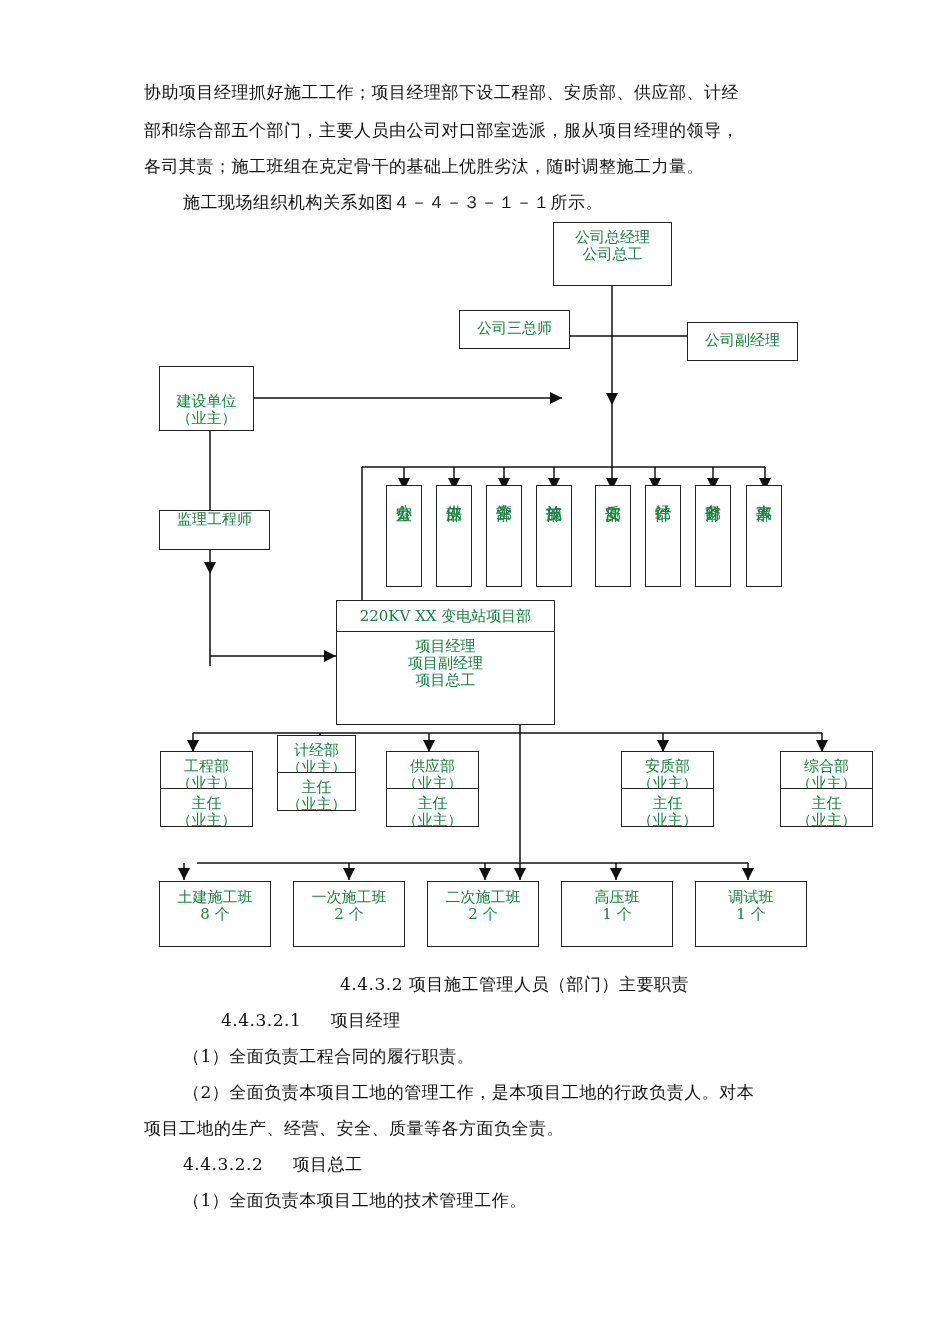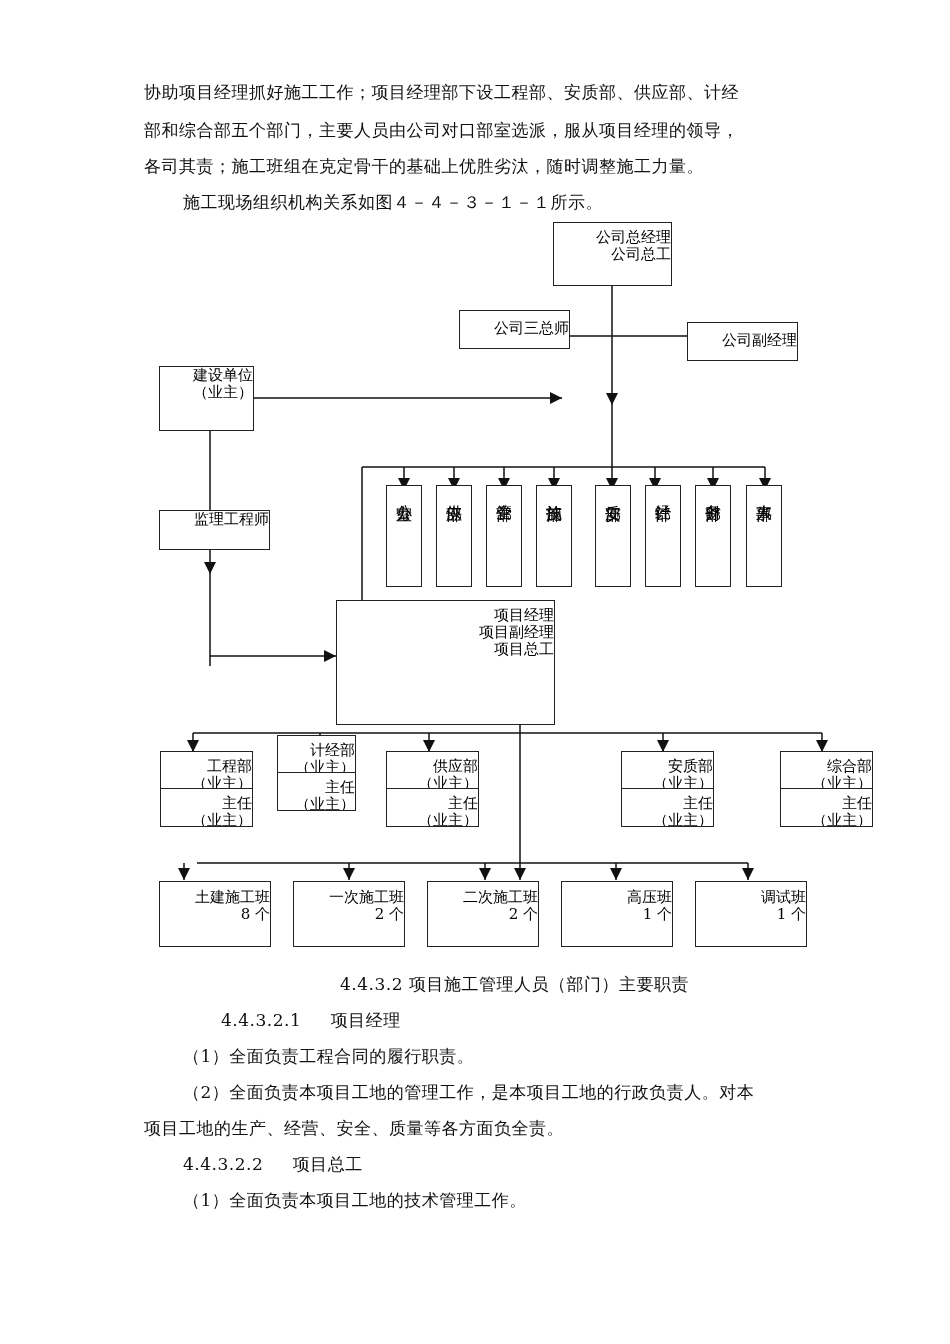--- a/index.html
+++ b/index.html
@@ -1,20 +1,20 @@
 <!DOCTYPE html>
 <html><head>
 <meta charset="utf-8">
 <style>
   html, body { margin: 0; padding: 0; background: #ffffff; }
   body { width: 950px; height: 1344px; position: relative; overflow: hidden;
          font-family: "DejaVu Serif", "Liberation Serif", serif; color: #111; }
   .para { position: absolute; font-size: 17px; line-height: 20px; white-space: nowrap; letter-spacing: 0.5px; }
   .box { position: absolute; border: 1.5px solid #222; box-sizing: border-box; background: #fff;
-         font-size: 15px; line-height: 17px; text-align: right; color: #000000; }
+         font-size: 15px; line-height: 17px; text-align: center; color: #15803d; }
   .vbox { writing-mode: vertical-rl; text-orientation: upright; padding-top: 6px; font-size: 16px; line-height: 16px;
           display: flex; justify-content: flex-start; align-items: center; }
   .vbox span { writing-mode: vertical-rl; text-orientation: upright; }
   svg.lines { position: absolute; left: 0; top: 0; width: 950px; height: 1344px; pointer-events: none; }
   .dept-top { position: absolute; left: 0; right: 0; top: 0; height: 37px; border-bottom: 1.5px solid #222; overflow: hidden; padding-top: 6px; box-sizing: border-box; }
   .dept-bot { position: absolute; left: 0; right: 0; top: 37px; bottom: 0; overflow: hidden; padding-top: 6px; box-sizing: border-box; }
   .cl { display: block; }
 </style>
 </head>
 <body>
@@ -69,21 +69,21 @@
   </g>
 </svg>
 
 <div class="box" style="left:553px;top:222px;width:119px;height:64px;padding-top:6px;">
   <span class="cl">公司总经理</span>
   <span class="cl">公司总工</span>
 </div>
 <div class="box" style="left:411px;top:310px;width:111px;height:39px;padding-top:9px;margin-left:48px;">公司三总师</div>
 <div class="box" style="left:687px;top:322px;width:111px;height:39px;padding-top:9px;">公司副经理</div>
 
-<div class="box" style="left:159px;top:366px;width:95px;height:65px;padding-top:0;">
+<div class="box" style="left:159px;top:366px;width:95px;height:65px;padding-top:26px;">
   <span class="cl">建设单位</span>
   <span class="cl">（业主）</span>
 </div>
 <div class="box" style="left:159px;top:510px;width:111px;height:40px;">监理工程师</div>
 
 <div class="box vbox" style="left:386px;top:485px;width:36px;height:102px;">
     <span>办公室</span>
   </div>
 <div class="box vbox" style="left:436px;top:485px;width:36px;height:102px;">
     <span>供应部</span>
@@ -101,20 +101,21 @@
     <span>计经部</span>
   </div>
 <div class="box vbox" style="left:695px;top:485px;width:36px;height:102px;">
     <span>财务部</span>
   </div>
 <div class="box vbox" style="left:746px;top:485px;width:36px;height:102px;">
     <span>人事部</span>
   </div>
 
 <div class="box" style="left:336px;top:600px;width:219px;height:125px;">
+  <div style="height:31px;border-bottom:1.5px solid #222;box-sizing:border-box;padding-top:7px;font-size:15px;">220KV XX  变电站项目部</div>
   <div style="padding-top:6px;">
     <span class="cl">项目经理</span>
     <span class="cl">项目副经理</span>
     <span class="cl">项目总工</span>
   </div>
 </div>
 
 <div class="box" style="left:160px;top:751px;width:93px;height:76px;">
   <div class="dept-top">
       <span class="cl">工程部</span>

